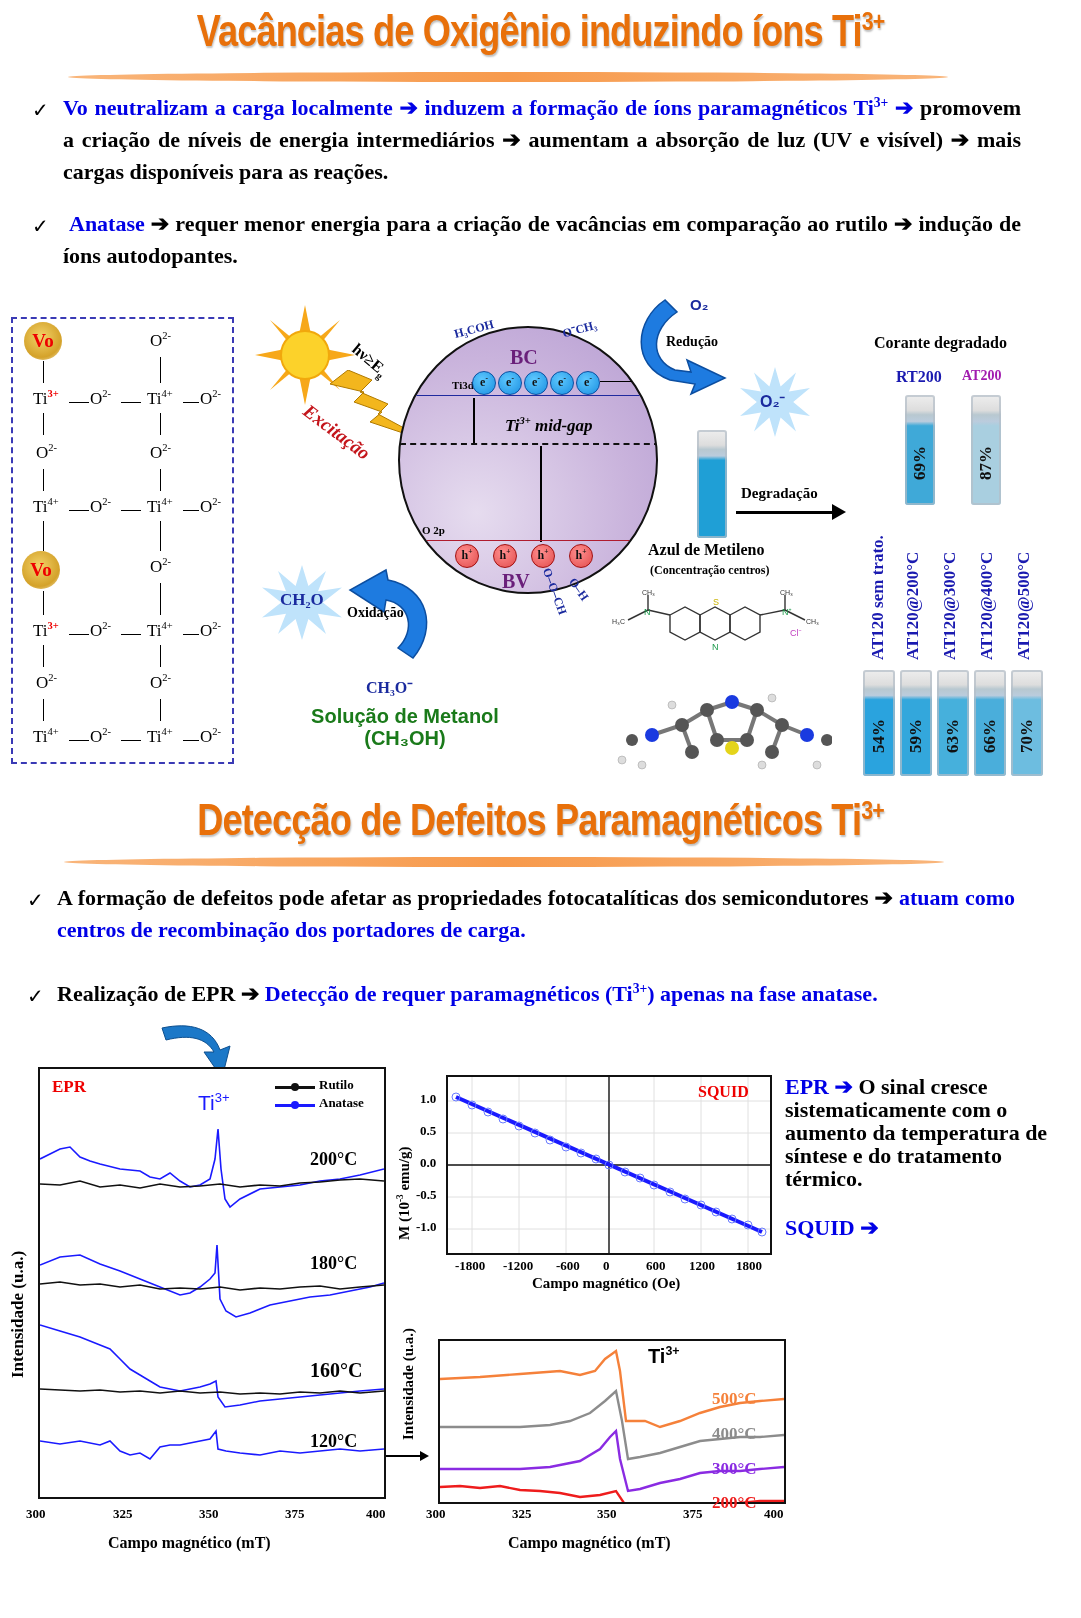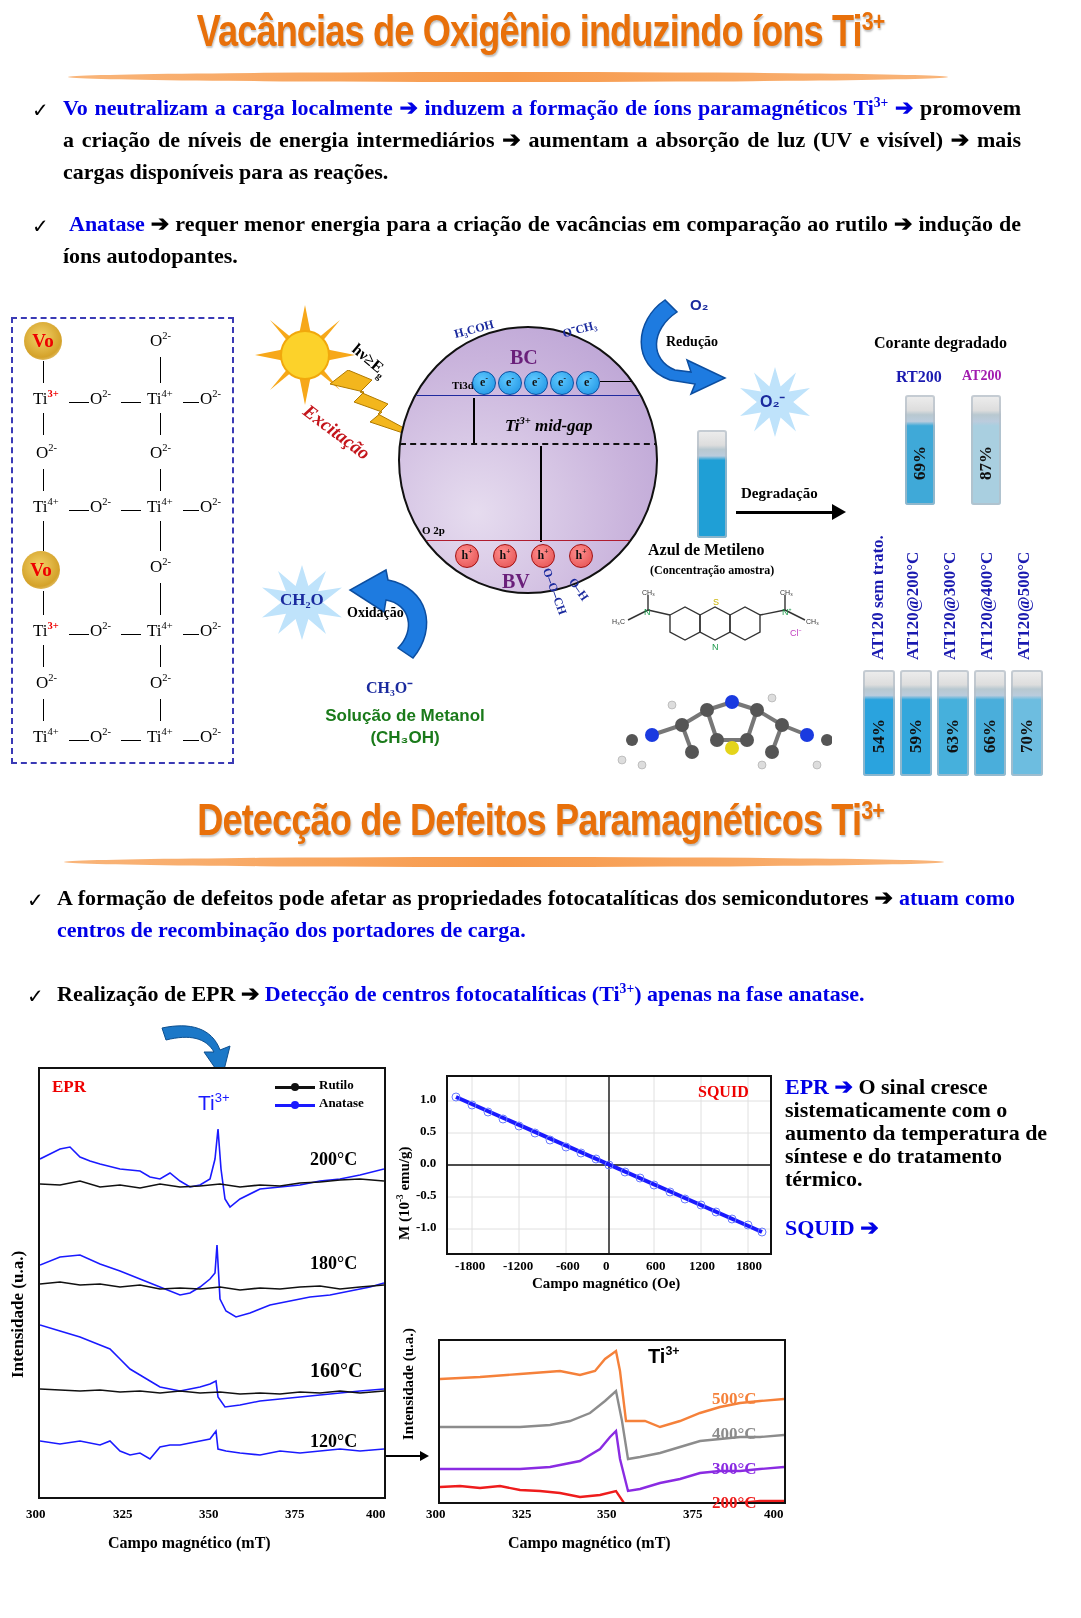--- a/index.html
+++ b/index.html
@@ -166,31 +166,31 @@
 <div class="lbl" style="left:760px;top:390px;font-family:'Liberation Sans',sans-serif;font-size:16px;color:#1a2a9e;">O₂⁻</div>
 <div class="hline" style="left:600px;top:381px;width:32px;"></div>
 
 <div class="star" style="left:262px;top:565px;width:80px;height:75px;"></div>
 <div class="lbl" style="left:280px;top:590px;font-size:17px;color:#1a2a9e;">CH₂O</div>
 <svg class="abs" style="left:348px;top:568px;" width="100" height="100" viewBox="0 0 100 100">
   <path d="M65,90 C90,60 80,20 40,12 L38,2 L2,22 L36,44 L38,32 C62,36 68,62 50,80 Z" fill="#1e7be0" stroke="#0c4ea0" stroke-width="1.5"></path>
 </svg>
 <div class="lbl" style="left:347px;top:605px;font-size:14px;">Oxidação</div>
 <div class="lbl" style="left:366px;top:676px;font-size:16px;color:#1a2a9e;">CH₃O⁻</div>
-<div class="lbl" style="left:300px;top:705px;width:210px;text-align:center;font-family:'Liberation Sans',sans-serif;font-size:17px;color:#1a7a1a;line-height:22px;">
+<div class="lbl" style="left:300px;top:705px;width:210px;text-align:center;font-family:'Liberation Sans',sans-serif;font-size:20px;color:#1a7a1a;line-height:22px;">
   <div>Solução de Metanol</div>
   <div>(CH₃OH)</div>
 </div>
 
 <div class="vial" style="left:697px;top:430px;width:30px;height:108px;--liq:#1f9fd6;"></div>
 <div class="hline" style="left:736px;top:511px;width:100px;height:3px;"></div>
 <div class="abs" style="left:832px;top:504px;width:0;height:0;border-top:8px solid transparent;border-bottom:8px solid transparent;border-left:14px solid #000;"></div>
 <div class="lbl" style="left:741px;top:485px;font-size:15px;">Degradação</div>
 <div class="lbl" style="left:648px;top:541px;font-size:16px;">Azul de Metileno</div>
-<div class="lbl" style="left:650px;top:563px;font-size:12px;">(Concentração amostra)</div>
+<div class="lbl" style="left:650px;top:563px;font-size:12px;">(Concentração centros)</div>
 
 <svg class="abs" style="left:610px;top:590px;" width="215" height="80" viewBox="0 0 215 80">
   <g fill="none" stroke="#333" stroke-width="1.4">
     <polygon points="60,25 75,17 90,25 90,42 75,50 60,42"></polygon>
     <polygon points="90,25 105,17 120,25 120,42 105,50 90,42"></polygon>
     <polygon points="120,25 135,17 150,25 150,42 135,50 120,42"></polygon>
     <line x1="60" y1="25" x2="38" y2="20"></line>
       <line x1="38" y1="20" x2="38" y2="5"></line>
       <line x1="38" y1="20" x2="18" y2="30"></line>
     <line x1="150" y1="25" x2="175" y2="20"></line>
@@ -285,21 +285,21 @@
 </div>
 <div class="bar" style="left:64px;top:857px;width:880px;"></div>
 
 <div class="check" style="left:27px;top:888px;">✓</div>
 <div class="para" style="left:57px;top:882px;width:958px;">
   <span>A formação de defeitos pode afetar as propriedades fotocatalíticas dos semicondutores ➔ </span><span class="blue">atuam como centros de recombinação dos portadores de carga.</span>
 </div>
 
 <div class="check" style="left:27px;top:984px;">✓</div>
 <div class="para" style="left:57px;top:978px;width:958px;">
-  <span>Realização de EPR ➔ </span><span class="blue">Detecção de centros fotocatalíticas (Ti</span><sup class="blue">3+</sup><span class="blue">) apenas na fase anatase.</span>
+  <span>Realização de EPR ➔ </span><span class="blue">Detecção de requer paramagnéticos (Ti</span><sup class="blue">3+</sup><span class="blue">) apenas na fase anatase.</span>
 </div>
 
 <svg class="abs" style="left:160px;top:1018px;" width="80" height="62" viewBox="0 0 80 62">
   <path d="M2,10 C30,4 52,10 60,32 L70,28 L62,60 L44,34 L54,34 C46,20 30,16 6,22 Z" fill="#1b78c8" stroke="#0e4f8e" stroke-width="1"></path>
 </svg>
 
 <div class="chart" style="left:38px;top:1067px;width:348px;height:432px;">
   <div class="lbl" style="left:12px;top:8px;font-size:17px;color:#e00;">EPR</div>
   <div class="lbl" style="left:158px;top:22px;font-size:21px;color:#1a1aff;font-weight:normal;font-family:'Liberation Sans',sans-serif;">Ti<sup>3+</sup></div>
   <div class="abs" style="left:235px;top:8px;">

